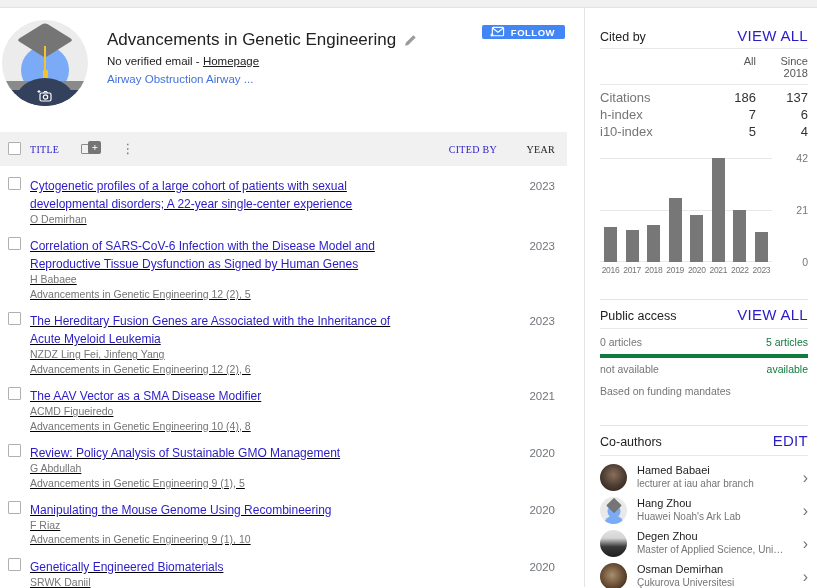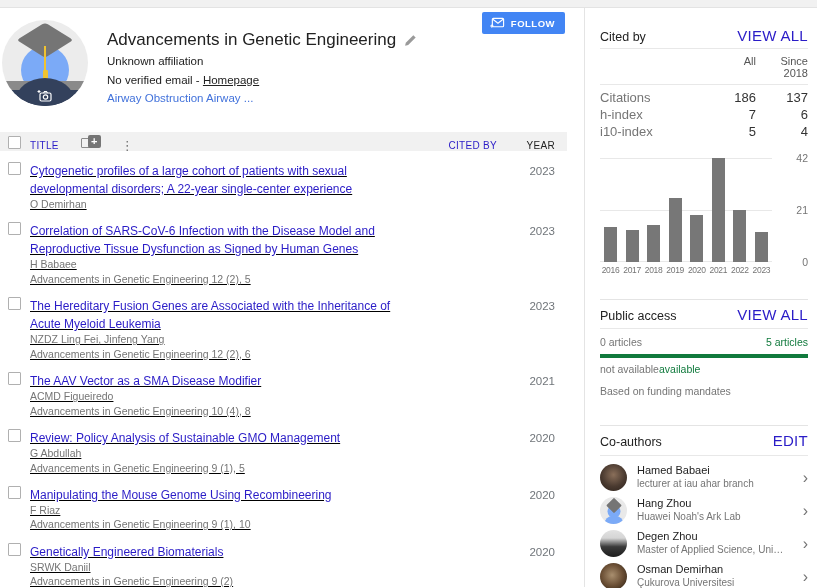--- a/index.html
+++ b/index.html
@@ -26,25 +26,25 @@
   .av-overlay-disc { position:absolute; left:50%; bottom:0; transform:translateX(-50%); width:58px; height:28px;
                      background:#33415c; border-radius:50% 50% 0 0 / 80% 80% 0 0; display:flex; align-items:flex-end; justify-content:center; }
   .profile-info { margin-left:107px; padding-top:22px; }
   .name-row { display:flex; align-items:center; gap:8px; }
   .profile-name { font-size:17px; font-weight:400; color:#222; }
   .pencil-icon { display:inline-flex; cursor:pointer; }
   .p-line { font-size:11.5px; color:#222; margin-top:4px; line-height:1.3; }
   .homepage { color:#222; text-decoration:underline; }
   .interests-line { margin-top:3px; }
   .interests-link { font-size:11.5px; color:#4272db; }
-  .follow-btn { position:absolute; right:2px; top:4px; background:#4285f4; color:#fff; border:none; border-radius:2px;
-                height:22px; padding:0 10px 0 8px; font-size:9.5px; font-weight:bold; letter-spacing:0.5px;
+  .follow-btn { position:absolute; right:2px; top:17px; background:#4285f4; color:#fff; border:none; border-radius:2px;
+                height:14px; padding:0 10px 0 8px; font-size:9.5px; font-weight:bold; letter-spacing:0.5px;
                 display:flex; align-items:center; gap:6px; cursor:pointer; font-family:inherit; }
 
-  .table-header { height:19px; background:#f1f1f1; display:flex; align-items:flex-end; font-size:10px; }
+  .table-header { height:34px; background:#f1f1f1; display:flex; align-items:center; font-size:10px;font-family:Liberation Serif, serif; }
   .col-check { width:30px; padding-left:8px; flex:none; }
   .checkbox { display:inline-block; width:13px; height:13px; border:1px solid #b0b0b0; border-radius:1px; background:#fff; cursor:pointer; }
   .th-title { color:#2a1cc7; cursor:pointer; letter-spacing:0.3px; }
   .th-addicon { margin-left:22px; position:relative; width:20px; height:16px; cursor:pointer; }
   .ai-outline { position:absolute; left:0; top:3px; width:10px; height:10px; border:1.5px solid #8b8b8b; border-radius:1px; }
   .ai-fill { position:absolute; left:7px; top:0; width:13px; height:13px; background:#757575; border-radius:2px;
              color:#fff; font-size:11px; line-height:12px; text-align:center; font-weight:bold; }
   .th-dots { margin-left:20px; color:#757575; font-size:13px; cursor:pointer; line-height:10px; letter-spacing:0; }
   .th-spacer { flex:1; }
   .col-cited { width:70px; flex:none; text-align:right; }
@@ -84,21 +84,21 @@
   .xlabels { display:flex; justify-content:space-between; width:172px; margin-top:3px; }
   .xlabel { width:21px; text-align:center; font-size:8.5px; color:#757575; letter-spacing:-0.3px; }
   .ycol { position:relative; flex:1; height:104px; }
   .ylabel { position:absolute; right:0; font-size:10.5px; color:#757575; }
 
   .section-div { border-bottom:1px solid #e4e4e4; }
   .pa-counts { display:flex; justify-content:space-between; font-size:10.5px; margin-top:7px; }
   .pa-gray { color:#757575; }
   .pa-green { color:#117a3d; }
   .pa-bar { height:4px; background:#117a3d; margin-top:6px; }
-  .pa-labels { display:flex; font-size:10.5px; margin-top:5px; }
+  .pa-labels { display:flex; justify-content:space-between; font-size:10.5px; margin-top:5px; }
   .pa-foot { font-size:10.5px; color:#757575; margin-top:10px; }
 
   .ca-list { margin-top:5px; }
   .ca-row { display:flex; align-items:center; height:33px; cursor:pointer; }
   .ca-avatar { width:27px; height:27px; border-radius:50%; flex:none; margin-right:10px; position:relative; overflow:hidden; background:#ddd; }
   .ca-info { flex:1; min-width:0; }
   .ca-name { font-size:11px; color:#222; line-height:1.25; }
   .ca-aff { font-size:10px; color:#757575; line-height:1.25; white-space:nowrap; overflow:hidden; text-overflow:ellipsis; max-width:150px; }
   .ca-chevron { color:#757575; font-size:16px; flex:none; padding-left:4px; }
   .av-photo-a { background:radial-gradient(circle at 50% 40%, #8a6f5a 0%, #4a3a30 55%, #2b211b 100%); }
@@ -141,21 +141,20 @@
 
         <div class="profile-info">
           <div class="name-row">
             <h1 class="profile-name">Advancements in Genetic Engineering</h1>
             <span class="pencil-icon">
               <svg width="13" height="13" viewBox="0 0 13 13">
                 <path d="M9.3 1.2l2.4 2.4-7.5 7.5-3.1.7.7-3.1z" fill="#9a9a9a"></path>
               </svg>
             </span>
           </div>
-          <div class="p-line">Unknown affiliation</div>
           <div class="p-line">
             <span>No verified email</span>
             <span>-</span>
             <a class="homepage">Homepage</a>
           </div>
           <div class="p-line interests-line">
             <a class="interests-link">Airway Obstruction Airway ...</a>
           </div>
         </div>
 

